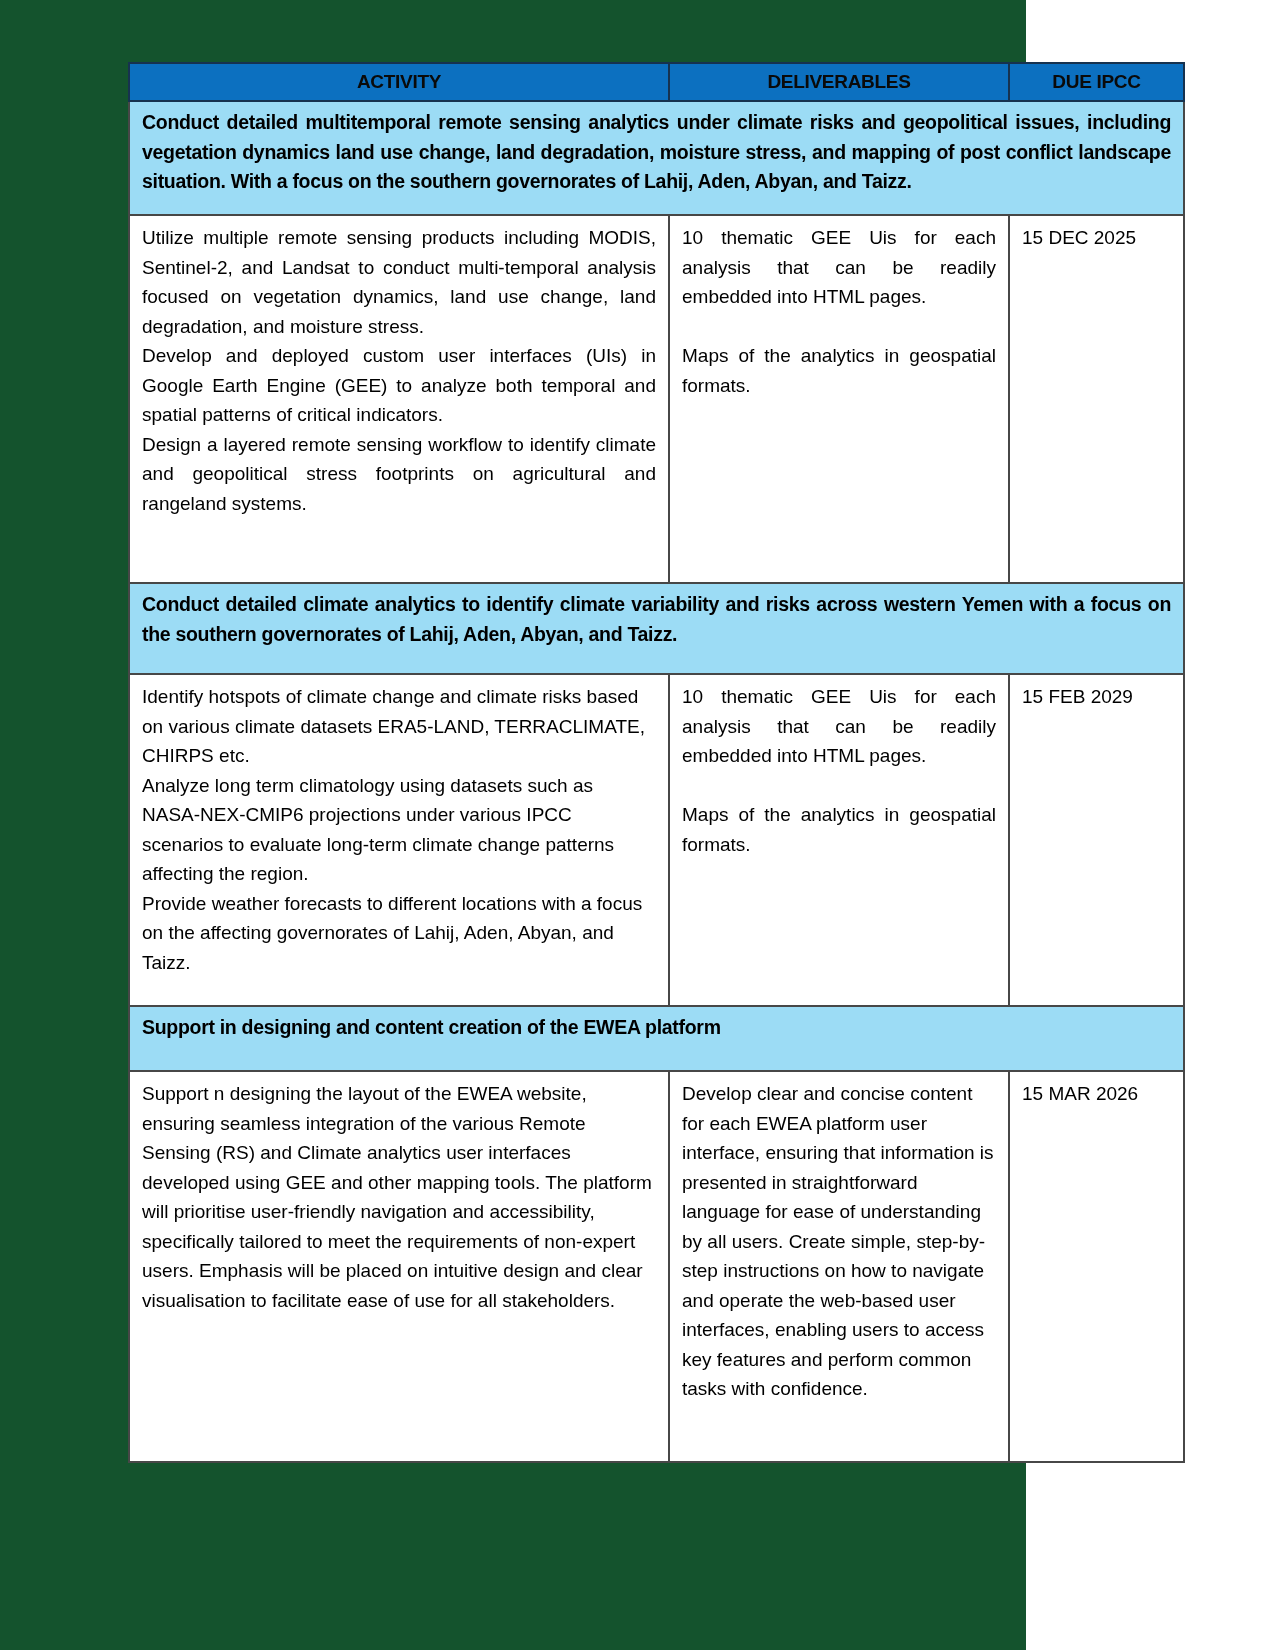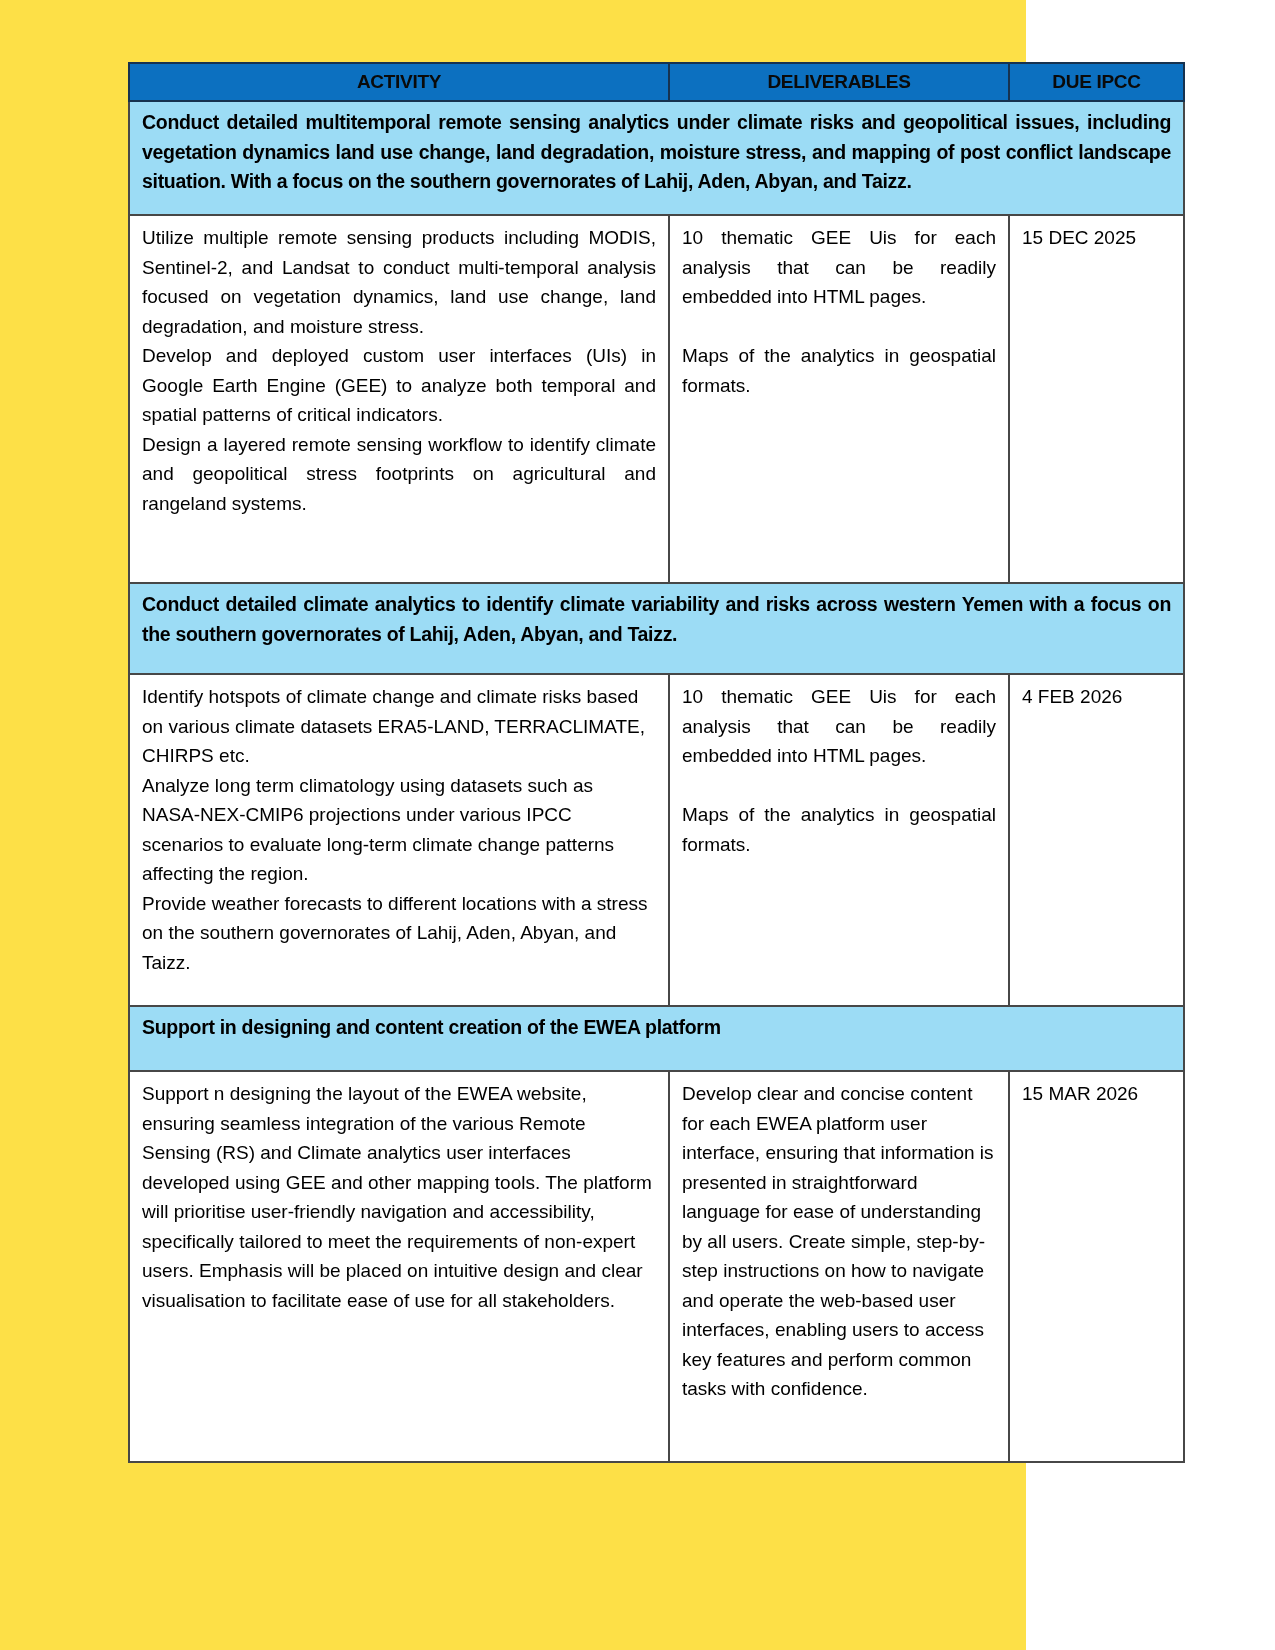--- a/index.html
+++ b/index.html
@@ -1,20 +1,20 @@
 <!DOCTYPE html>
 <html><head>
 <meta charset="utf-8">
 <style>
   html,body{margin:0;padding:0;background:#ffffff;}
   .page{
     position:relative;
     width:1026px;
     height:1650px;
-    background:#fde047;
+    background:#14532d;
     font-family:"Liberation Sans", sans-serif;
     color:#000000;
     text-decoration:underline;
   }
   table.workplan{
     position:absolute;
     left:128px;
     top:62px;
     width:1055px;
     border-collapse:collapse;
@@ -100,27 +100,27 @@
       <td class="due">15 DEC 2025</td>
     </tr>
 
     <tr class="section-row s2">
       <td colspan="3">Conduct detailed climate analytics to identify climate variability and risks across western Yemen  with a focus on the southern governorates of Lahij, Aden, Abyan, and Taizz.</td>
     </tr>
     <tr class="body-row r2">
       <td>
         <p>Identify hotspots of climate change and climate risks based on various climate datasets ERA5-LAND, TERRACLIMATE, CHIRPS etc.</p>
         <p>Analyze long term climatology using datasets such as NASA-NEX-CMIP6 projections under various IPCC scenarios to evaluate long-term climate change patterns affecting the region.</p>
-        <p>Provide weather forecasts to different locations with a stress on the southern governorates of Lahij, Aden, Abyan, and Taizz.</p>
+        <p>Provide weather forecasts to different locations with a focus on the affecting governorates of Lahij, Aden, Abyan, and Taizz.</p>
       </td>
       <td class="just">
         <p>10 thematic GEE Uis for each analysis that can be readily embedded into HTML pages.</p>
         <p class="blank-before">Maps of the analytics in geospatial formats.</p>
       </td>
-      <td class="due">4 FEB 2026</td>
+      <td class="due">15 FEB 2029</td>
     </tr>
 
     <tr class="section-row s3">
       <td colspan="3">Support in designing and content creation of the EWEA platform</td>
     </tr>
     <tr class="body-row r3">
       <td>
         <p>Support n designing the layout of the EWEA website, ensuring seamless integration of the various Remote Sensing (RS) and Climate analytics user interfaces developed using GEE and other mapping tools. The platform will prioritise user-friendly navigation and accessibility, specifically tailored to meet the requirements of non-expert users. Emphasis will be placed on intuitive design and clear visualisation to facilitate ease of use for all stakeholders.</p>
       </td>
       <td>

